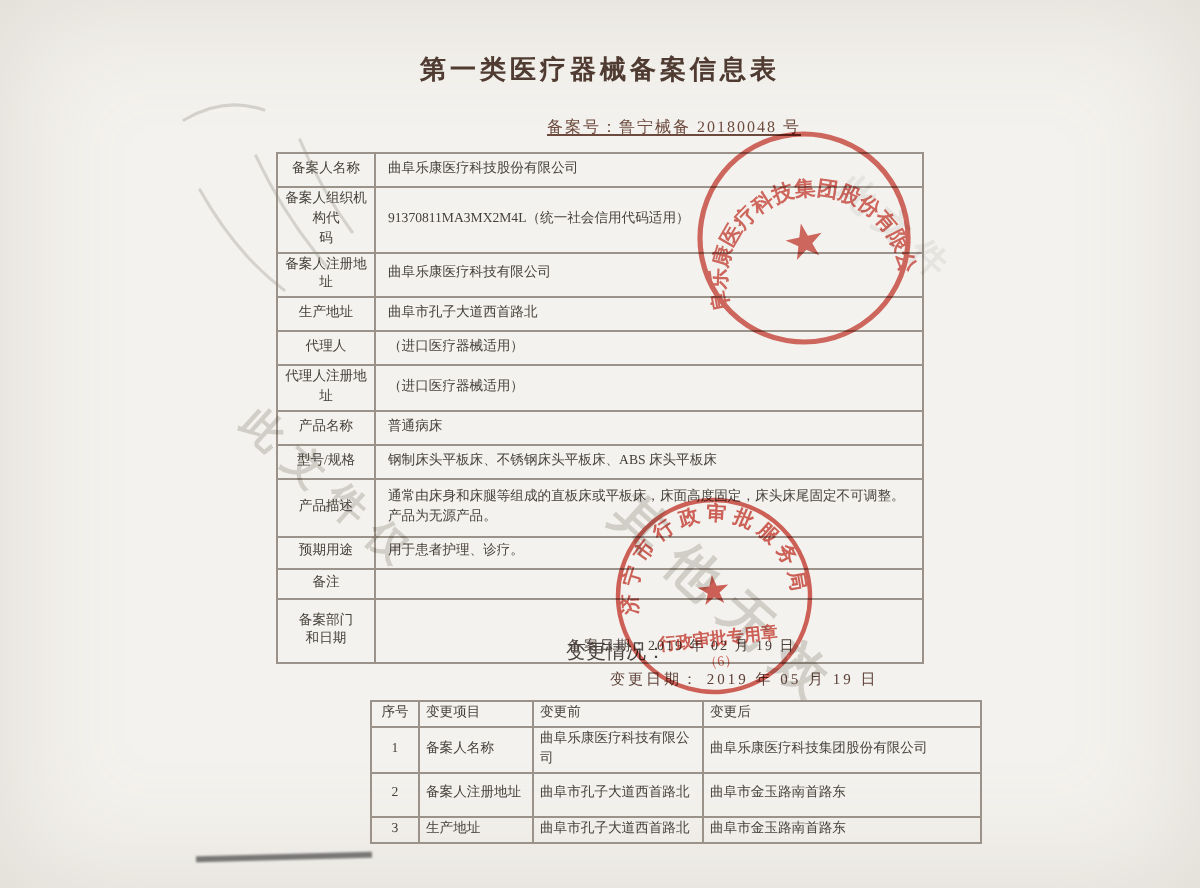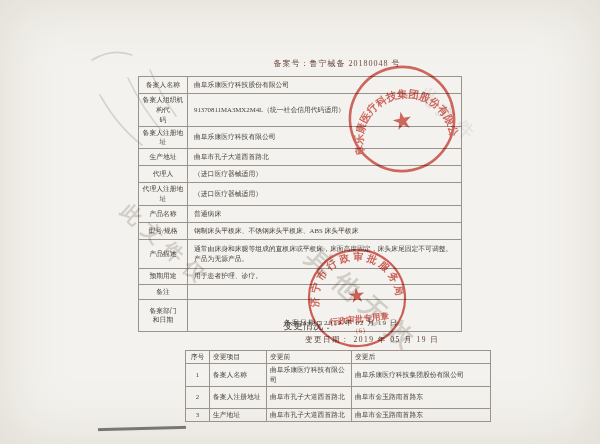--- a/index.html
+++ b/index.html
@@ -12,21 +12,21 @@
     font-family:"Liberation Serif","DejaVu Serif",serif;
     color:#3f3a35;
   }
   .doc-title{
     position:absolute;top:26px;left:0;width:100%;
     text-align:center;font-size:13px;font-weight:bold;
     letter-spacing:2px;color:#4f3b31;
   }
   .filing-no{
     position:absolute;top:58px;left:217px;width:240px;
-    text-align:center;font-size:8px;color:#6d4a3e;letter-spacing:1px;
+    text-align:center;font-size:8px;color:#6d4a3e;letter-spacing:1px;text-decoration:underline;
   }
   table{border-collapse:collapse;table-layout:fixed;}
   td{border:1px solid #9b938a;font-size:6.8px;line-height:1.45;
      vertical-align:middle;overflow:hidden;}
   .main-table{position:absolute;left:138px;top:76px;width:324px;}
   .main-table td.lbl{width:46px;text-align:center;white-space:pre-line;
      color:#45403a;padding:1px;}
   .main-table td.val{padding:1px 4px 1px 6px;color:#46413b;}
   .main-table tr:nth-child(1){height:17px}
   .main-table tr:nth-child(2){height:26px}
@@ -64,20 +64,21 @@
   .wm3{left:430px;top:82px;font-size:18px;letter-spacing:6px;transform:rotate(42deg);opacity:.16;}
   .scribble{position:absolute;left:80px;top:40px;opacity:.3;}
   .smudge{position:absolute;left:98px;top:427px;width:88px;height:3px;
       background:#3a3a3a;opacity:.65;transform:rotate(-1.5deg);filter:blur(.6px);}
 </style>
 </head>
 <body>
 
 <div class="page">
 
+  <div class="doc-title">第一类医疗器械备案信息表</div>
   <div class="filing-no">备案号：鲁宁械备 20180048 号</div>
 
   <table class="main-table">
     <tbody>
       <tr>
         <td class="lbl">备案人名称</td>
         <td class="val">曲阜乐康医疗科技股份有限公司</td>
       </tr>
       <tr>
         <td class="lbl">备案人组织机构代

